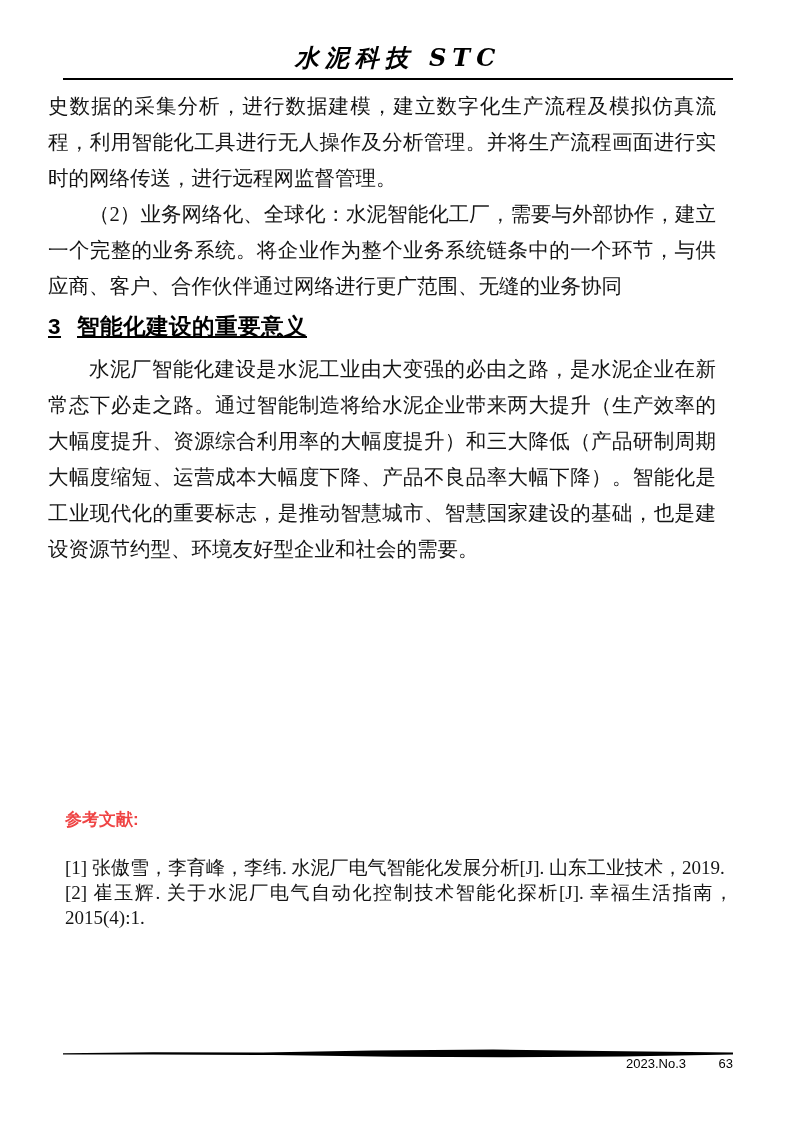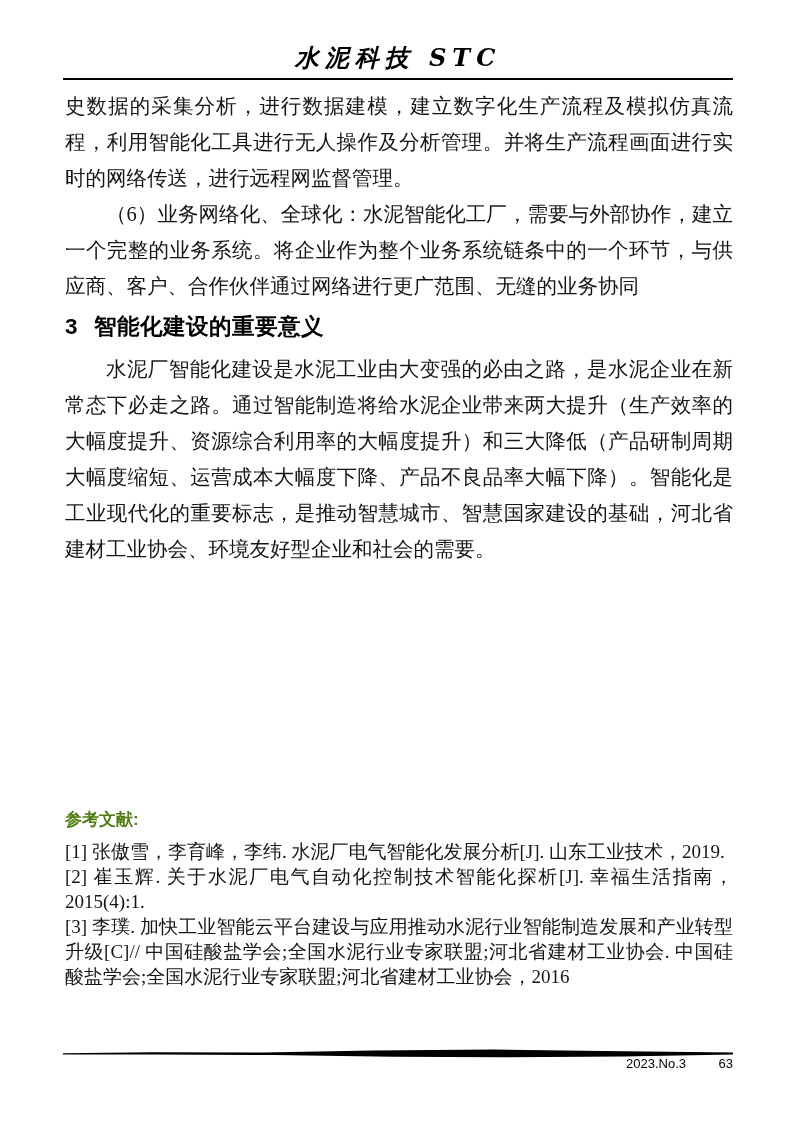--- a/index.html
+++ b/index.html
@@ -34,52 +34,53 @@
   }
   .header-rule {
     position: absolute;
     top: 78px; left: 63px; width: 670px;
     border-top: 2px solid #000;
   }
 
   
   .body-text {
     position: absolute;
-    top: 88px; left: 65px; width: 668px;
+    top: 88px; left: 48px; width: 668px;
   }
   .para {
     font-size: 20.5px;
     line-height: 36px;
     text-align: justify;
     text-align-last: left;
     color: #151515;
   }
   .para.indent { text-indent: 2em; }
 
   .section-heading {
     margin: 7px 0 9px 0;
     font-family: "Liberation Sans", "DejaVu Sans", sans-serif;
     font-weight: bold;
     font-size: 22.5px;
     color: #000;
     letter-spacing: 0.5px;
+    text-decoration: underline;
   }
   .section-heading .heading-number { margin-right: 16px; }
 
   
   .references {
     position: absolute;
     top: 808px; left: 65px; width: 668px;
   }
   .references-title {
     font-family: "Liberation Sans", "DejaVu Sans", sans-serif;
     font-weight: bold;
     font-size: 17px;
-    color: #4d7c0f;
-    margin-bottom: 8px;
+    color: #ef4444;
+    margin-bottom: 24px;
   }
   .reference-item {
     font-size: 19px;
     line-height: 25px;
     text-align: justify;
     text-align-last: left;
     color: #151515;
   }
 
   
@@ -110,32 +111,31 @@
 
 <div class="page">
 
   <div class="journal-header">
     <span class="journal-title">水泥科技 STC</span>
   </div>
   <div class="header-rule"></div>
 
   <div class="body-text">
     <p class="para">史数据的采集分析，进行数据建模，建立数字化生产流程及模拟仿真流程，利用智能化工具进行无人操作及分析管理。并将生产流程画面进行实时的网络传送，进行远程网监督管理。</p>
-    <p class="para indent">（6）业务网络化、全球化：水泥智能化工厂，需要与外部协作，建立一个完整的业务系统。将企业作为整个业务系统链条中的一个环节，与供应商、客户、合作伙伴通过网络进行更广范围、无缝的业务协同</p>
+    <p class="para indent">（2）业务网络化、全球化：水泥智能化工厂，需要与外部协作，建立一个完整的业务系统。将企业作为整个业务系统链条中的一个环节，与供应商、客户、合作伙伴通过网络进行更广范围、无缝的业务协同</p>
     <h2 class="section-heading">
       <span class="heading-number">3</span><span>智能化建设的重要意义</span>
     </h2>
-    <p class="para indent">水泥厂智能化建设是水泥工业由大变强的必由之路，是水泥企业在新常态下必走之路。通过智能制造将给水泥企业带来两大提升（生产效率的大幅度提升、资源综合利用率的大幅度提升）和三大降低（产品研制周期大幅度缩短、运营成本大幅度下降、产品不良品率大幅下降）。智能化是工业现代化的重要标志，是推动智慧城市、智慧国家建设的基础，河北省建材工业协会、环境友好型企业和社会的需要。</p>
+    <p class="para indent">水泥厂智能化建设是水泥工业由大变强的必由之路，是水泥企业在新常态下必走之路。通过智能制造将给水泥企业带来两大提升（生产效率的大幅度提升、资源综合利用率的大幅度提升）和三大降低（产品研制周期大幅度缩短、运营成本大幅度下降、产品不良品率大幅下降）。智能化是工业现代化的重要标志，是推动智慧城市、智慧国家建设的基础，也是建设资源节约型、环境友好型企业和社会的需要。</p>
   </div>
 
   <div class="references">
     <div class="references-title">参考文献:</div>
     <p class="reference-item">[1] 张傲雪，李育峰，李纬. 水泥厂电气智能化发展分析[J]. 山东工业技术，2019.</p>
     <p class="reference-item">[2] 崔玉辉. 关于水泥厂电气自动化控制技术智能化探析[J]. 幸福生活指南，2015(4):1.</p>
-    <p class="reference-item">[3] 李璞. 加快工业智能云平台建设与应用推动水泥行业智能制造发展和产业转型升级[C]// 中国硅酸盐学会;全国水泥行业专家联盟;河北省建材工业协会. 中国硅酸盐学会;全国水泥行业专家联盟;河北省建材工业协会，2016</p>
   </div>
 
   <div class="footer-stroke">
     <svg width="670" height="12" viewBox="0 0 670 12" preserveAspectRatio="none">
       <polygon fill="#000000" points="0,5.2 90,4.2 200,4.6 310,2.6 430,1.6 540,3.0 670,4.6 670,6.4 560,8.6 440,9.2 330,8.8 210,7.0 90,6.4 0,6.4"></polygon>
     </svg>
   </div>
   <div class="footer-row">
     <span class="footer-page-number">63</span>
     <span class="footer-issue">2023.No.3</span>

